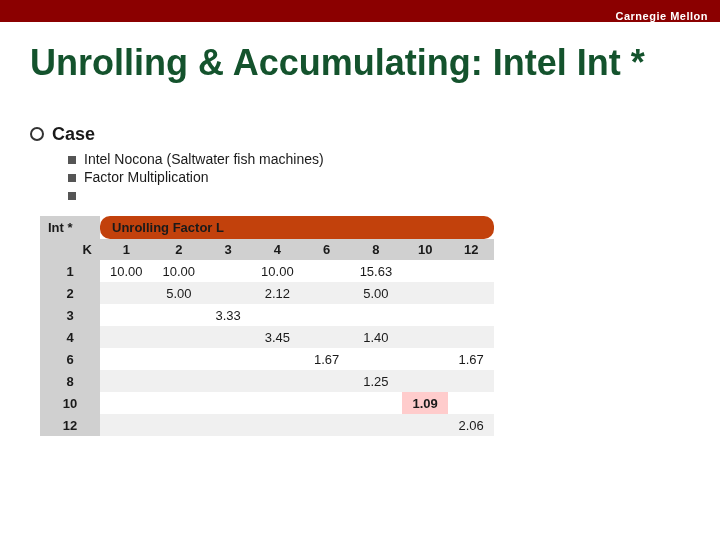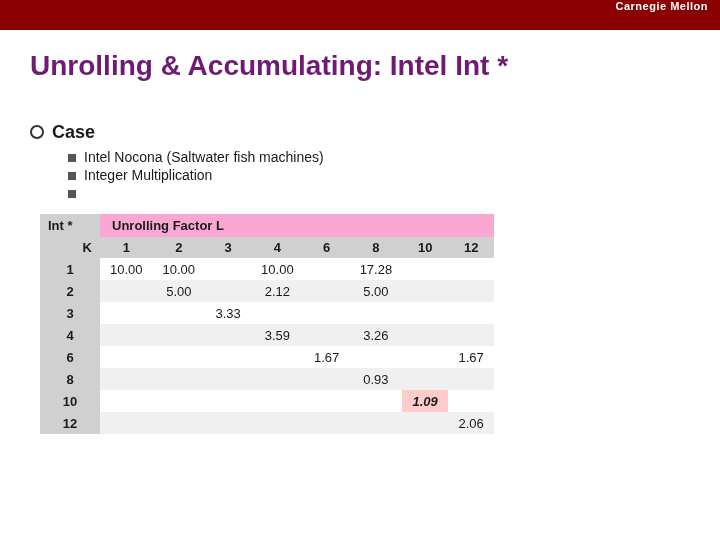--- a/index.html
+++ b/index.html
@@ -9,42 +9,42 @@
       height: 540px;
       background: #ffffff;
       font-family: 'Arial', sans-serif;
       position: relative;
       overflow: hidden;
     }
 
     #header-bar {
       background: #8b0000;
       width: 100%;
-      height: 30px;
+      height: 22px;
       display: flex;
-      align-items: flex-start;
+      align-items: flex-end;
       justify-content: flex-end;
       padding-right: 12px;
     }
 
     #header-logo {
       color: #ffffff;
       font-size: 11px;
       font-weight: bold;
       letter-spacing: 0.5px;
     }
 
     #content {
       padding: 20px 30px 10px 30px;
     }
 
     #page-title {
-      font-size: 28px;
-      font-weight: bold;
-      color: #701a75;
+      font-size: 36px;
+      font-weight: bold;
+      color: #14532d;
       margin-bottom: 16px;
     }
 
     #bullet-case {
       display: flex;
       align-items: flex-start;
       margin-bottom: 6px;
       margin-top: 40px;
     }
 
@@ -110,23 +110,24 @@
     }
 
     .header-row-top th.int-star-header {
       background: #d0d0d0;
       text-align: left;
       padding-left: 8px;
       width: 60px;
     }
 
     .header-row-top th.unrolling-header {
-      background: #f9a8d4;
+      background: #c2410c;
       text-align: left;
       padding-left: 12px;
+      border-radius: 10px;
     }
 
     
     .k-row td {
       padding: 3px 8px;
       text-align: center;
       background: #d0d0d0;
       font-weight: bold;
       color: #1a1a1a;
     }
@@ -157,21 +158,20 @@
       background: #f0f0f0;
     }
 
     .data-row:nth-child(odd) td:not(.row-label) {
       background: #ffffff;
     }
 
     .cell-highlight {
       background: #ffcccc !important;
       font-weight: bold;
-      font-style: italic;
     }
   </style>
 </head>
 <body>
 
 <div id="header-bar">
   <span id="header-logo">Carnegie Mellon</span>
 </div>
 
 <div id="content">
@@ -182,21 +182,21 @@
     <span id="case-label">Case</span>
   </div>
 
   <div id="sub-bullets">
     <div class="sub-bullet">
       <div class="square-bullet"></div>
       <span class="sub-bullet-text">Intel Nocona (Saltwater fish machines)</span>
     </div>
     <div class="sub-bullet">
       <div class="square-bullet"></div>
-      <span class="sub-bullet-text">Integer Multiplication</span>
+      <span class="sub-bullet-text">Factor Multiplication</span>
     </div>
     <div class="sub-bullet">
       <div class="square-bullet"></div>
     </div>
   </div>
 
   <div id="table-container">
     <table>
       <thead>
         <tr class="header-row-top">
@@ -216,21 +216,21 @@
         </tr>
       </thead>
       <tbody>
         <tr class="data-row">
           <td class="row-label">1</td>
           <td>10.00</td>
           <td>10.00</td>
           <td></td>
           <td>10.00</td>
           <td></td>
-          <td>17.28</td>
+          <td>15.63</td>
           <td></td>
           <td></td>
         </tr>
         <tr class="data-row">
           <td class="row-label">2</td>
           <td></td>
           <td>5.00</td>
           <td></td>
           <td>2.12</td>
           <td></td>
@@ -247,23 +247,23 @@
           <td></td>
           <td></td>
           <td></td>
           <td></td>
         </tr>
         <tr class="data-row">
           <td class="row-label">4</td>
           <td></td>
           <td></td>
           <td></td>
-          <td>3.59</td>
-          <td></td>
-          <td>3.26</td>
+          <td>3.45</td>
+          <td></td>
+          <td>1.40</td>
           <td></td>
           <td></td>
         </tr>
         <tr class="data-row">
           <td class="row-label">6</td>
           <td></td>
           <td></td>
           <td></td>
           <td></td>
           <td>1.67</td>
@@ -271,21 +271,21 @@
           <td></td>
           <td>1.67</td>
         </tr>
         <tr class="data-row">
           <td class="row-label">8</td>
           <td></td>
           <td></td>
           <td></td>
           <td></td>
           <td></td>
-          <td>0.93</td>
+          <td>1.25</td>
           <td></td>
           <td></td>
         </tr>
         <tr class="data-row">
           <td class="row-label">10</td>
           <td></td>
           <td></td>
           <td></td>
           <td></td>
           <td></td>

